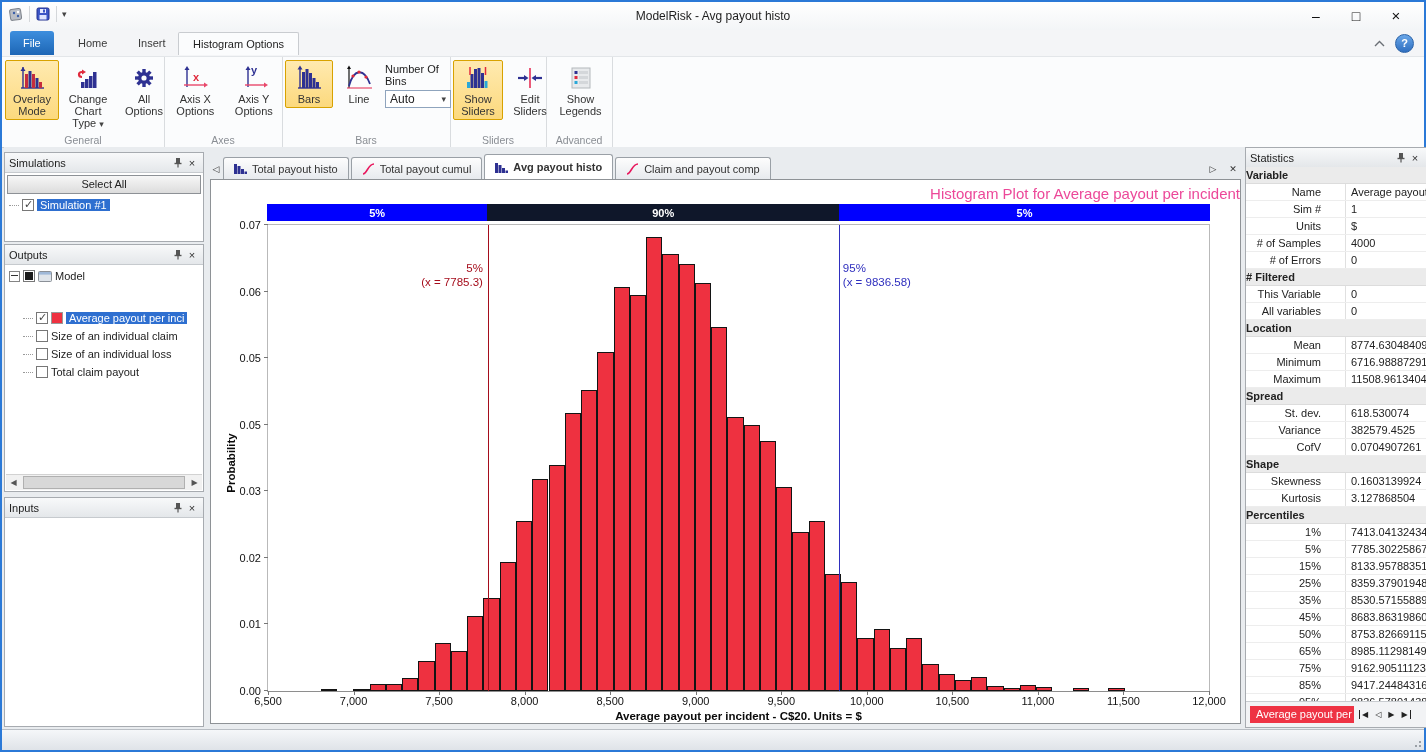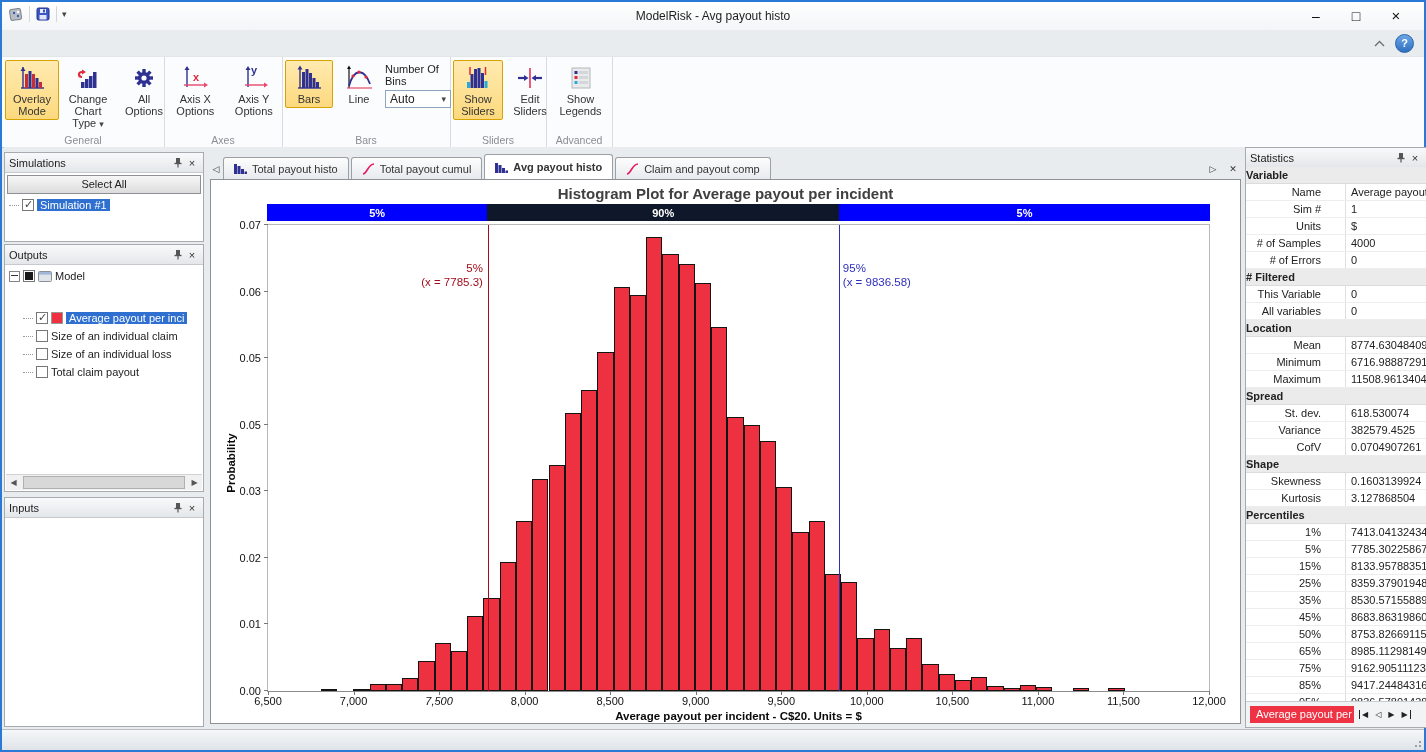--- a/index.html
+++ b/index.html
@@ -51,21 +51,21 @@
   .harrow{width:15px;text-align:center;font-size:8px;color:#555;}
   .hthumb{height:11px;background:#d8d8d8;border:1px solid #b0b0b0;flex:1;margin:0 2px;}
   
   .chartcol{position:absolute;left:205px;width:1035px;top:0;bottom:0;}
   .tabstrip{position:absolute;left:0;right:0;top:6px;height:26px;display:flex;align-items:flex-end;}
   .tsarrow{width:14px;height:20px;display:flex;align-items:center;justify-content:center;color:#333;font-size:9px;}
   .ctab{height:21px;display:flex;align-items:center;gap:5px;padding:0 10px;border:1px solid #9aa0a6;border-bottom:none;background:linear-gradient(#fdfdfd,#e7eaee);border-radius:3px 3px 0 0;margin-right:2px;color:#333;white-space:nowrap;}
   .ctab.active{background:#fff;font-weight:bold;height:24px;}
   .tsright{margin-left:auto;display:flex;gap:6px;padding-right:4px;}
   .canvas{position:absolute;left:1px;right:3px;top:32px;bottom:4px;background:#fff;border:1px solid #8e9296;}
-  .ctitle{position:absolute;left:0;right:0;top:5px;text-align:center;font-weight:bold;font-size:15px;color:#404040;}
+  .ctitle{position:absolute;left:0;right:0;top:5px;text-align:right;font-weight:normal;font-size:15px;color:#ec4899;}
   .sliderbar{position:absolute;left:56px;right:30px;top:24px;height:17px;display:flex;}
   .sseg{height:100%;color:#fff;font-weight:bold;font-size:11px;display:flex;align-items:center;justify-content:center;}
   .plot{position:absolute;left:56px;right:30px;top:44px;height:466px;border:1px solid #b9b9b9;border-bottom:1px solid #8e8e8e;background:#fff;}
   .bar{position:absolute;bottom:0;background:#ee3140;border:1px solid #141414;box-sizing:border-box;}
   .mline{position:absolute;top:0;bottom:0;width:1px;}
   .ann{position:absolute;top:36px;font-size:11.5px;line-height:14px;white-space:nowrap;}
   .ytick{position:absolute;right:100%;margin-right:7px;transform:translateY(50%);font-size:11px;color:#111;}
   .ymark{position:absolute;right:100%;width:4px;height:1px;background:#777;}
   .xtlab{position:absolute;top:100%;margin-top:4px;transform:translateX(-50%);font-size:11px;color:#111;}
   .xmark{position:absolute;top:100%;width:1px;height:4px;background:#777;}
@@ -120,20 +120,26 @@
       <span class="caret">▾</span>
     </div>
     <div class="title">ModelRisk - Avg payout histo</div>
     <div class="wctl">
       <span class="wbtn">–</span>
       <span class="wbtn">□</span>
       <span class="wbtn" style="font-size:15px">×</span>
     </div>
   </div>
 
+  <div class="rtabs">
+    <div class="rtab file" style="left:8px">File</div>
+    <div class="rtab" style="left:62px">Home</div>
+    <div class="rtab" style="left:122px">Insert</div>
+    <div class="rtab active" style="left:176px">Histogram Options</div>
+  </div>
   <div class="ribbon-right">
     <span>
       <svg width="15" height="12">
           <path d="M3 8 L7.5 3.5 L12 8" fill="none" stroke="#6a6f75" stroke-width="1.4"></path>
         </svg>
     </span>
     <span class="helpbtn">?</span>
   </div>
 
   <div class="rbody">
@@ -483,21 +489,21 @@
             <span class="ymark" style="bottom: 71.4286%;"></span>
             <span class="ytick" style="bottom: 85.7143%;">0.06</span>
             <span class="ymark" style="bottom: 85.7143%;"></span>
             <span class="ytick" style="bottom: 100%;">0.07</span>
             <span class="ymark" style="bottom: 100%;"></span>
             <span class="xmark" style="left: 0%;"></span>
             <span class="xtlab" style="left: 0%;">6,500</span>
             <span class="xmark" style="left: 9.09091%;"></span>
             <span class="xtlab" style="left: 9.09091%;">7,000</span>
             <span class="xmark" style="left: 18.1818%;"></span>
-            <span class="xtlab" style="left: 18.1818%; font-style: italic;">7,500</span>
+            <span class="xtlab" style="left: 18.1818%;">7,500</span>
             <span class="xmark" style="left: 27.2727%;"></span>
             <span class="xtlab" style="left: 27.2727%;">8,000</span>
             <span class="xmark" style="left: 36.3636%;"></span>
             <span class="xtlab" style="left: 36.3636%;">8,500</span>
             <span class="xmark" style="left: 45.4545%;"></span>
             <span class="xtlab" style="left: 45.4545%;">9,000</span>
             <span class="xmark" style="left: 54.5455%;"></span>
             <span class="xtlab" style="left: 54.5455%;">9,500</span>
             <span class="xmark" style="left: 63.6364%;"></span>
             <span class="xtlab" style="left: 63.6364%;">10,000</span>

